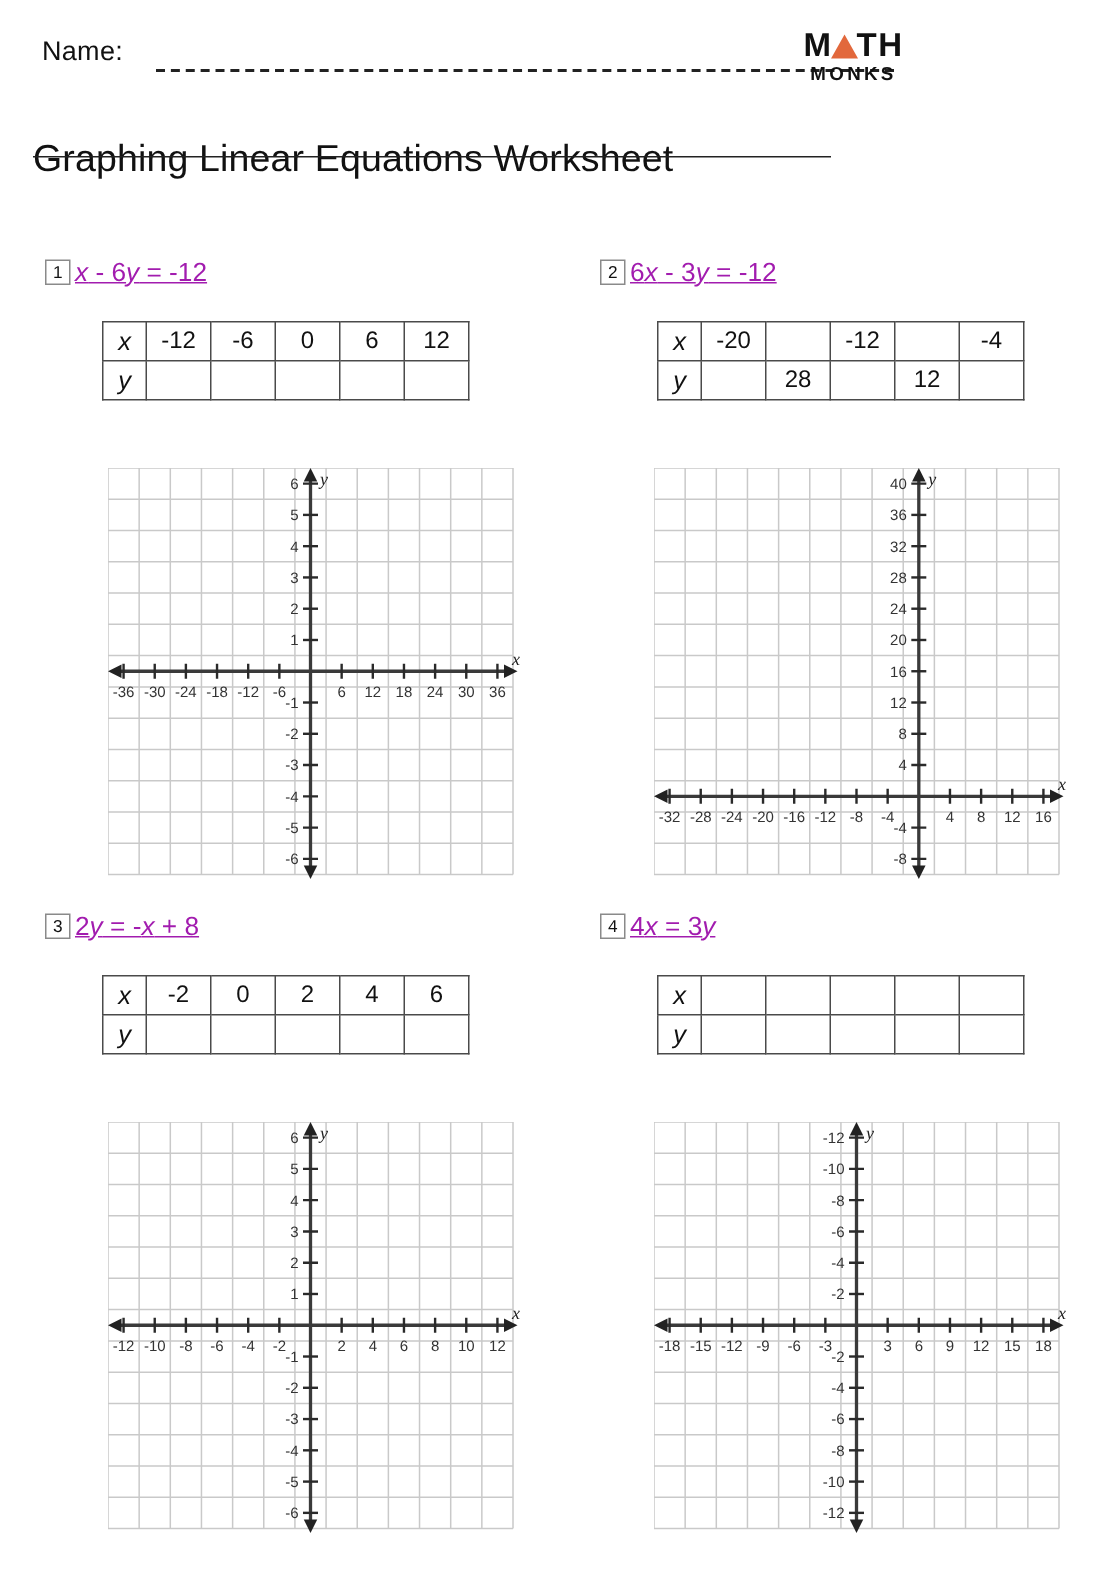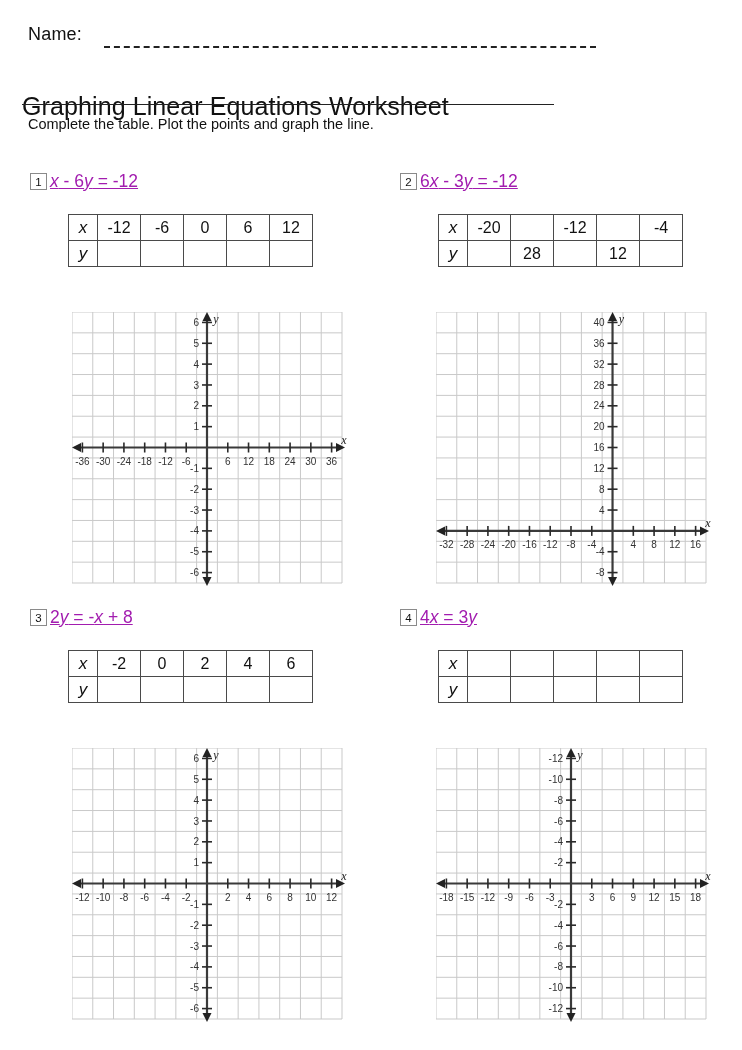--- a/index.html
+++ b/index.html
@@ -159,24 +159,27 @@
   .g3 { left: 72px;  top: 748px; }
   .g4 { left: 436px; top: 748px; }
 </style>
 </head>
 <body>
 
 <div class="header">
   <div class="name-label">Name:</div>
   <div class="name-line"></div>
 
+  <div class="logo">
+    <div class="logo-math"><span>M</span><span class="tri"></span><span>TH</span></div>
+    <div class="logo-monks">MONKS</div>
+  </div>
 
   <div class="worksheet-title">Graphing Linear Equations Worksheet</div>
   <div class="title-rule"></div>
-  <div class="instructions">Complete the table. Plot the points and graph the line.</div>
 </div>
 
 <div class="problem prob-col-left prob-row-top">
   <div class="prob-head">
     <div class="prob-num">1</div>
     <div class="prob-eq"><i>x</i><span> - 6</span><i>y</i><span> = -12</span></div>
   </div>
   <table class="vt tbl-top">
     <tbody>
       <tr>

